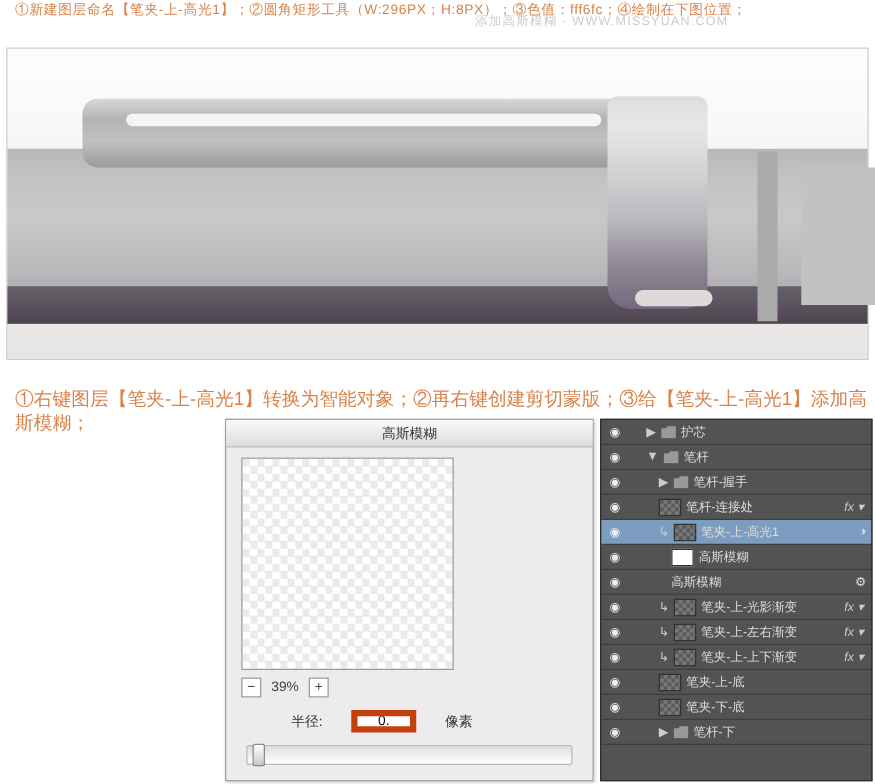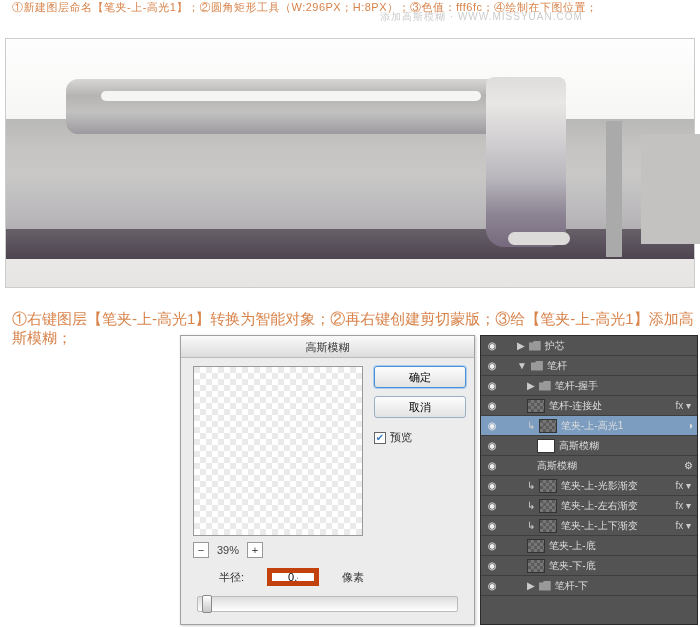--- a/index.html
+++ b/index.html
@@ -15,39 +15,39 @@
 .notch{position:absolute;left:600px;top:82px;width:16px;height:136px;background:#aaa}
 .notch2{position:absolute;left:635px;top:95px;width:60px;height:110px;background:#c3c2c0}
 .pill{position:absolute;left:502px;bottom:42px;width:62px;height:13px;background:#dcdbd9;border-radius:7px}
 .mid-text{position:absolute;top:310px;left:12px;font-size:15px;color:#d8834a}
 .dialog{position:absolute;top:335px;left:180px;width:295px;height:290px;background:#ececec;border:1px solid #a0a0a0;box-shadow:1px 1px 3px rgba(0,0,0,0.2)}
 .dlg-title{height:22px;background:linear-gradient(180deg,#fafafa,#dcdcdc);text-align:center;font-size:11px;line-height:22px;color:#333;border-bottom:1px solid #bbb}
 .dlg-body{position:relative;padding:8px}
 .preview{width:170px;height:170px;background:#fff;border:1px solid #999;background-image:repeating-conic-gradient(#fff 0 25%,#eaeaea 0 50%);background-size:12px 12px;margin-left:4px}
 .zoom-row{display:flex;align-items:center;gap:8px;margin:6px 0 10px 4px;font-size:11px;color:#444}
 .zbox{width:16px;height:16px;border:1px solid #999;background:#fff;text-align:center;line-height:14px;cursor:pointer}
-.radius-row{display:flex;align-items:center;gap:23px;font-size:11px;color:#333;margin-left:30px}
+.radius-row{display:flex;align-items:center;gap:23px;font-size:11px;color:#333;margin-left:44px}
 .txtin{width:52px;height:18px;border:5px solid #c2410c;padding:0 16px;font-size:11px}
 .slider{margin:10px 8px 0 8px;height:16px;background:linear-gradient(180deg,#ddd,#fff);border:1px solid #bbb;border-radius:2px;position:relative}
 .slider-knob{position:absolute;left:4px;top:-2px;width:10px;height:18px;background:linear-gradient(180deg,#fefefe,#c8c8c8);border:1px solid #888;border-radius:2px}
 .dlg-side{position:absolute;right:8px;top:8px;width:92px}
 .dlg-btn{height:22px;width:100%;margin-bottom:8px;font-size:11px;background:linear-gradient(180deg,#fdfdfd,#e2e2e2);border:1px solid #9baec8;border-radius:3px;cursor:pointer}
 .dlg-btn.ok{border:1px solid #4a90d9;box-shadow:0 0 0 1px #a8cdf0}
 .chk-row{font-size:11px;color:#333;display:flex;align-items:center;gap:4px;margin-top:4px}
 .chk{width:12px;height:12px;border:1px solid #666;background:#fff;display:flex;align-items:center;justify-content:center;color:#3a7ac0;font-size:10px}
 .layers{position:absolute;top:335px;left:480px;width:218px;height:290px;background:#535353;border:1px solid #2b2b2b;font-size:10px;color:#ddd;overflow:hidden}
 .lrow{display:flex;align-items:center;height:20px;border-bottom:1px solid #3e3e3e;padding:0 4px;gap:4px}
 .lrow.sel{background:#7d9dc0}
 .eye{width:14px;text-align:center;color:#eee}
 .ind{display:inline-block}
 .thumb{width:18px;height:14px;background:repeating-conic-gradient(#777 0 25%,#5a5a5a 0 50%);background-size:6px 6px;border:1px solid #333;flex-shrink:0}
 .thumb.w{background:#fff}
 .fld{width:12px;height:10px;background:#999;clip-path:polygon(0 20%,35% 20%,45% 0,100% 0,100% 100%,0 100%)}
 .tri{color:#ccc}
-.fx{margin-left:auto;color:#ccc;padding-right:2px}
+.fx{margin-left:auto;font-style:italic;color:#ccc;padding-right:2px}
 .link{width:8px;text-align:center;color:#ccc}
 </style>
 </head>
 <body>
 
 <div class="top-text">①新建图层命名【笔夹-上-高光1】；②圆角矩形工具（W:296PX；H:8PX）；③色值：fff6fc；④绘制在下图位置；</div>
 <div class="watermark">添加高斯模糊 · WWW.MISSYUAN.COM</div>
 
 <div class="illus">
   <div class="pen-body">
@@ -72,28 +72,20 @@
       <span>39%</span>
       <div class="zbox">+</div>
     </div>
     <div class="radius-row">
       <span>半径:</span>
       <input class="txtin" value="0.4" style="">
       <span>像素</span>
     </div>
     <div class="slider">
       <div class="slider-knob"></div>
-    </div>
-    <div class="dlg-side">
-      <button class="dlg-btn ok">确定</button>
-      <button class="dlg-btn">取消</button>
-      <div class="chk-row">
-        <div class="chk">✔</div>
-        <span>预览</span>
-      </div>
     </div>
   </div>
 </div>
 
 <div class="layers" id="layers">
     <div class="lrow">
       <span class="eye">◉</span>
       <span class="ind" style="width:10px"></span>
       <span class="tri">▶</span>
       <span class="fld"></span>

